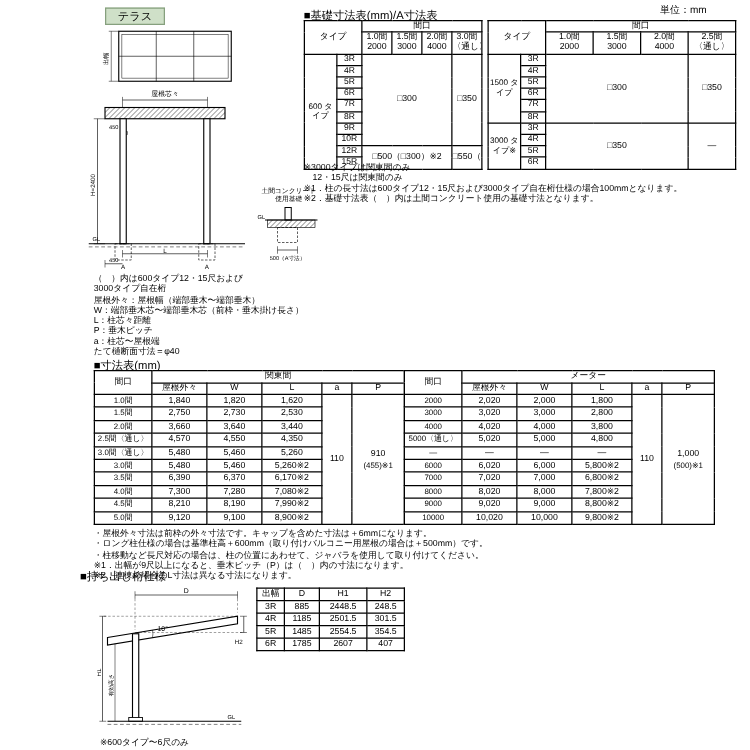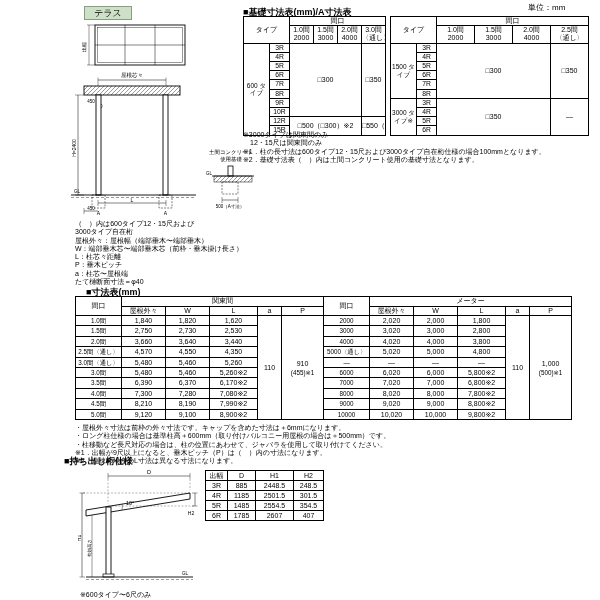--- a/index.html
+++ b/index.html
@@ -1,20 +1,20 @@
 <!DOCTYPE html>
 <html><head>
 <meta charset="utf-8">
 <style>
   *{box-sizing:border-box;margin:0;padding:0}
   body{background:#fff}
   .page{position:relative;width:600px;height:600px;background:#fff;overflow:hidden;
         font-family:"Liberation Sans","DejaVu Sans",sans-serif;color:#000}
   .abs{position:absolute}
-  .sec-title{font-size:9px;font-weight:bold;letter-spacing:0}
+  .sec-title{font-size:9px;font-weight:normal;letter-spacing:0}
   .cat-label{width:48px;height:14px;background:#cfe0c8;border:1px solid #86a07e;
              font-size:9px;line-height:12px;text-align:center}
   .unit{font-size:8px}
   .notes{font-size:7px;line-height:8.3px;white-space:pre-wrap}
   table{border-collapse:collapse;table-layout:fixed;background:#fff}
   th,td{border:1px solid #000;font-size:7px;font-weight:normal;text-align:center;
         vertical-align:middle;padding:0;line-height:8.5px;white-space:nowrap;overflow:hidden}
   .ft th,.ft td{line-height:8.2px}
   .ft .grp{white-space:normal;line-height:7.5px;font-size:6.5px}
   .ft .rl{font-size:6.8px}
@@ -219,21 +219,21 @@
           </tr>
         <tr>
             <td class="rl">6R</td>
           </tr>
       </tbody>
     </table>
   </div>
 
   <div class="abs notes" style="left:243px;top:131px;width:350px" id="foundation-notes"><div>※3000タイプは関東間のみ</div><div>　12・15尺は関東間のみ</div><div>※1．柱の長寸法は600タイプ12・15尺および3000タイプ自在桁仕様の場合100mmとなります。</div><div>※2．基礎寸法表（　）内は土間コンクリート使用の基礎寸法となります。</div></div>
 
-  <div class="abs sec-title" style="left:86px;top:286px">■寸法表(mm)</div>
+  <div class="abs sec-title" style="left:75px;top:286px">■寸法表(mm)</div>
 
   <div class="abs" style="left:75px;top:296px;display:flex">
     <table class="dt" style="width:248px">
       <colgroup>
           <col style="width:46px">
           <col style="width:44px">
           <col style="width:44px">
           <col style="width:48px">
           <col style="width:24px">
           <col style="width:42px">

